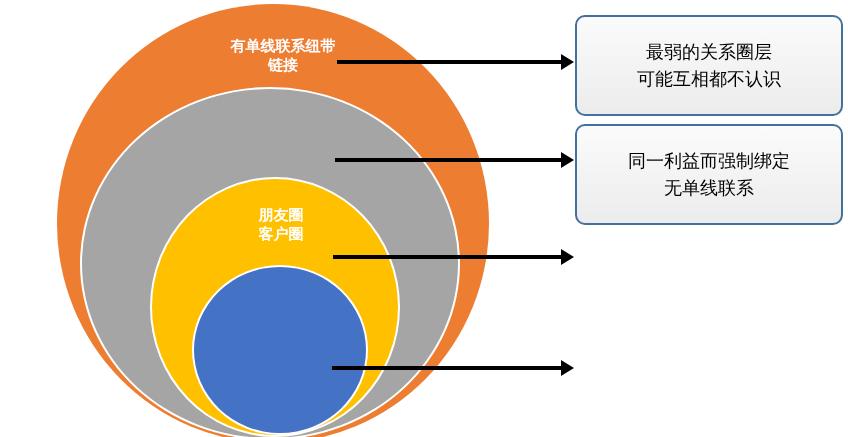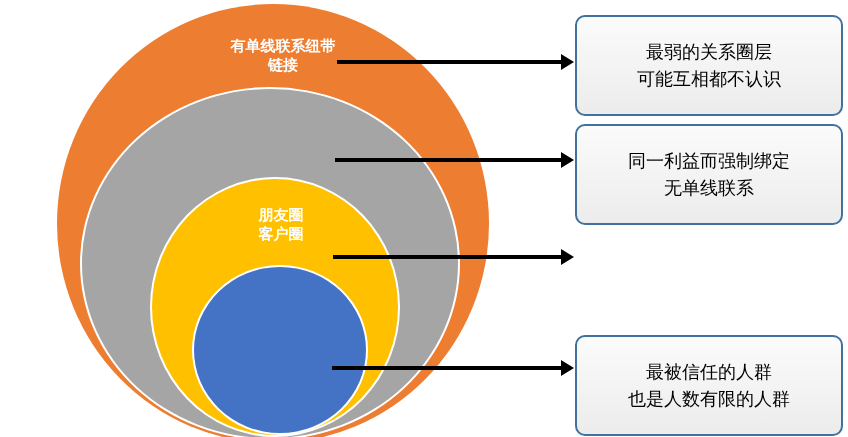--- a/index.html
+++ b/index.html
@@ -94,18 +94,14 @@
   </div>
 
   <div class="callout" style="top:15px;">
     <div class="callout-text">最弱的关系圈层
 可能互相都不认识</div>
   </div>
   <div class="callout" style="top:124px;align-items:center;">
     <div class="callout-text">同一利益而强制绑定
 无单线联系</div>
   </div>
-  <div class="callout" style="top:335px;">
-    <div class="callout-text">最被信任的人群
-也是人数有限的人群</div>
-  </div>
 
 </div>
 
 </body></html>

